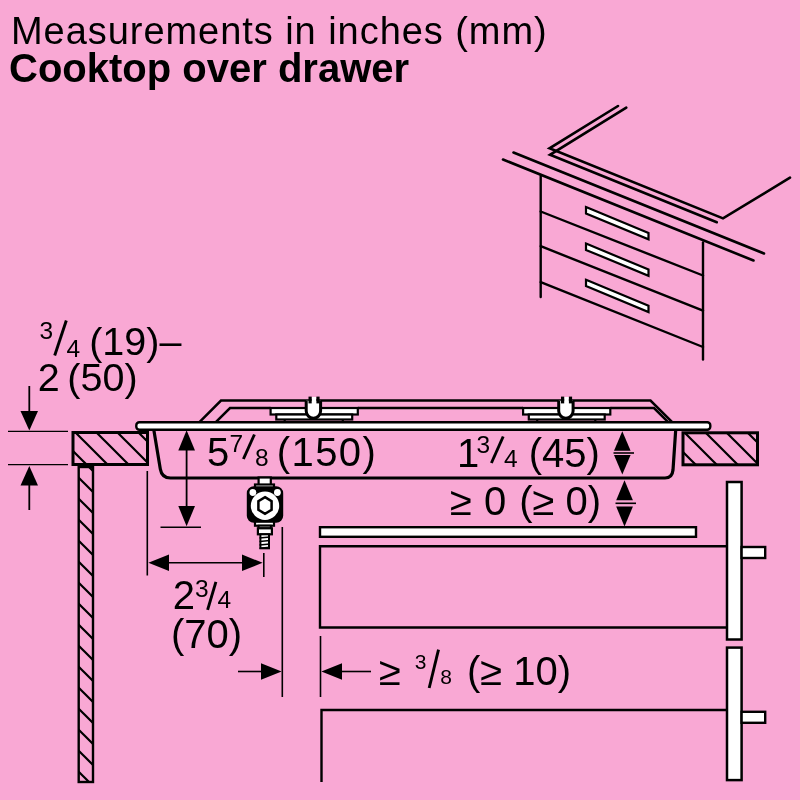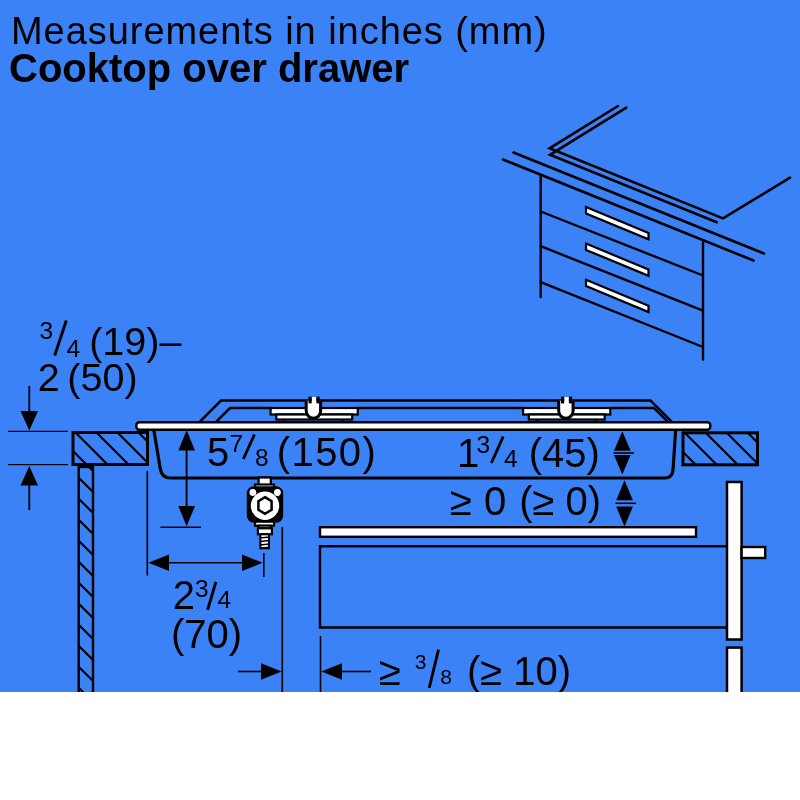--- a/index.html
+++ b/index.html
@@ -1,16 +1,16 @@
 <!DOCTYPE html>
 <html><head>
 <meta charset="utf-8">
 <style>
   html,body{margin:0;padding:0;background:#fff;}
-  #page{width:800px;height:692px;position:relative;background:#3b82f6;overflow:hidden;}
+  #page{width:800px;height:800px;position:relative;background:#f9a8d4;overflow:hidden;}
   svg{position:absolute;left:0;top:0;}
   text{font-family:"Liberation Sans",sans-serif;fill:#000;}
 </style>
 </head>
 <body>
 <div id="page">
 <svg width="800" height="800" viewBox="0 0 800 800">
 <defs>
   <pattern id="hat" width="21" height="21" patternUnits="userSpaceOnUse">
     <path d="M-5,-5 L26,26 M-15.5,5.5 L15.5,36.5 M5.5,-15.5 L36.5,15.5" stroke="#000" stroke-width="2.2"></path>

